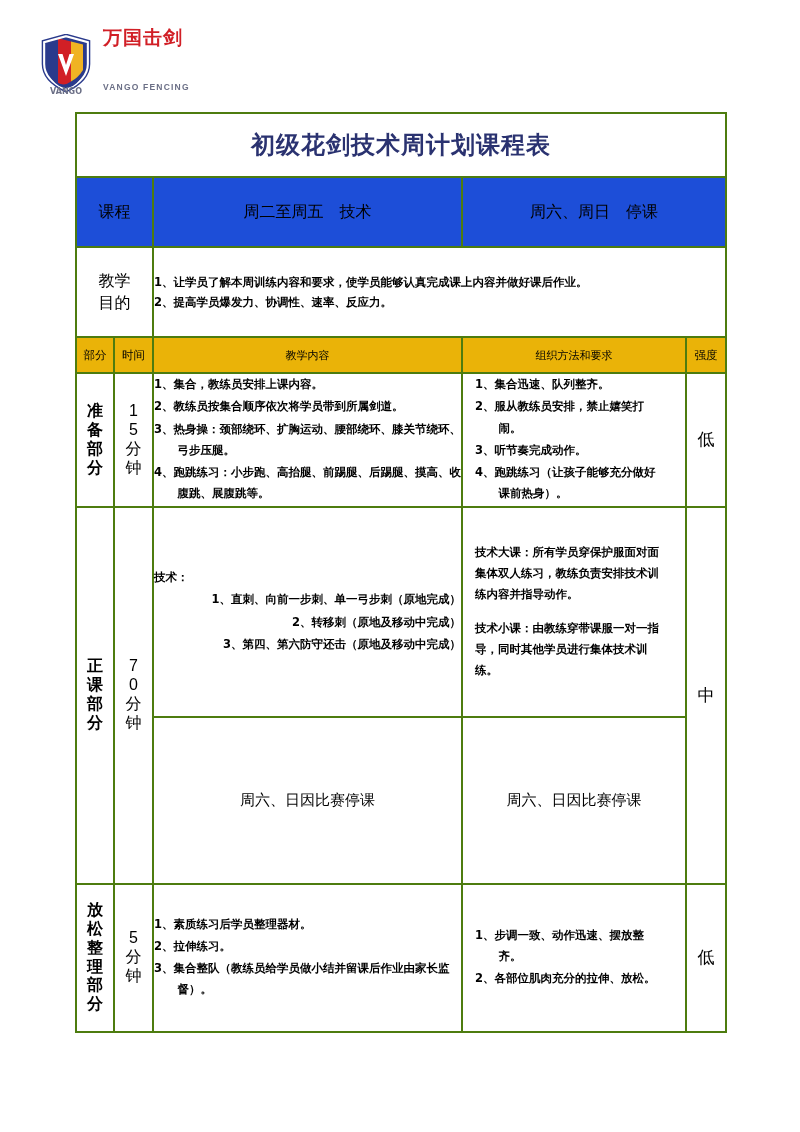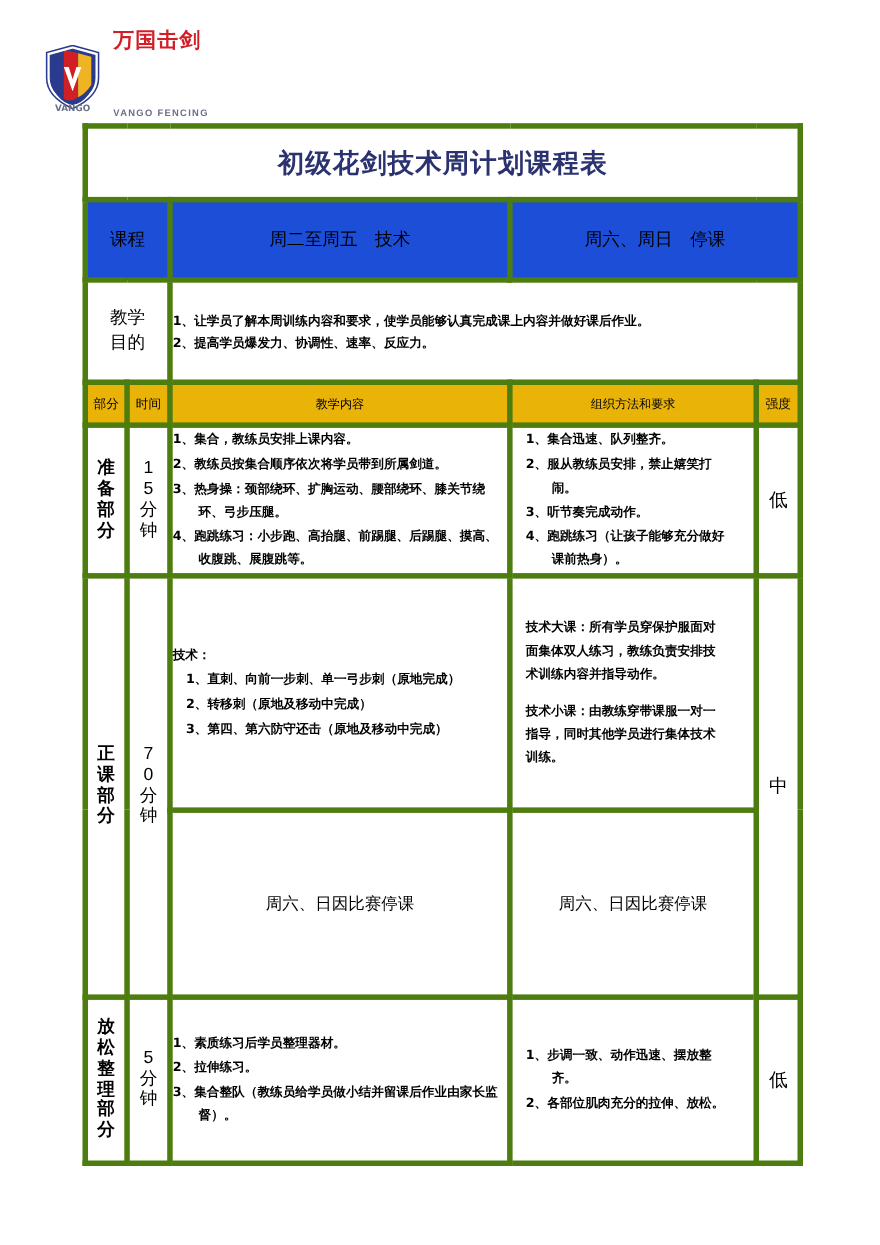--- a/index.html
+++ b/index.html
@@ -44,34 +44,34 @@
     font-weight: bold;
     color: #d11f26;
     letter-spacing: 1px;
     font-family: "DejaVu Sans", "Liberation Sans", sans-serif;
   }
   .logo-en {
     font-size: 8.5px;
     font-weight: bold;
     color: #6b6f86;
     letter-spacing: 1.2px;
-    margin-top: 18px;
+    margin-top: 3px;
   }
 
   
   .sheet {
     position: absolute;
     left: 75px;
     top: 112px;
     width: 650px;
     border-collapse: collapse;
     table-layout: fixed;
   }
   .sheet td {
-    border: 5px solid #4d7c0f;
+    border: 2px solid #4d7c0f;
     vertical-align: middle;
     padding: 0;
   }
 
   .c-part    { width: 38px; }
   .c-time    { width: 39px; }
   .c-content { width: 309px; }
   .c-org     { width: 224px; }
   .c-int     { width: 40px; }
 
@@ -167,21 +167,21 @@
     margin: 0;
     padding: 0;
   }
   ol.numlist > li {
     padding-left: 2.05em;
     text-indent: -2.05em;
     margin: 0 0 1px 0;
   }
   .plain-line { margin: 0; }
   .tech-head { margin: 0 0 1px 0; }
-  ol.numlist.indented { margin-left: 1.05em; }
+  ol.numlist.indented { margin-left: 1.05em; text-align: right; }
 
   .blockgap { height: 12px; }
 
   .intensity {
     text-align: center;
     vertical-align: middle;
     font-size: 17px;
   }
 
   .cancel-cell {

